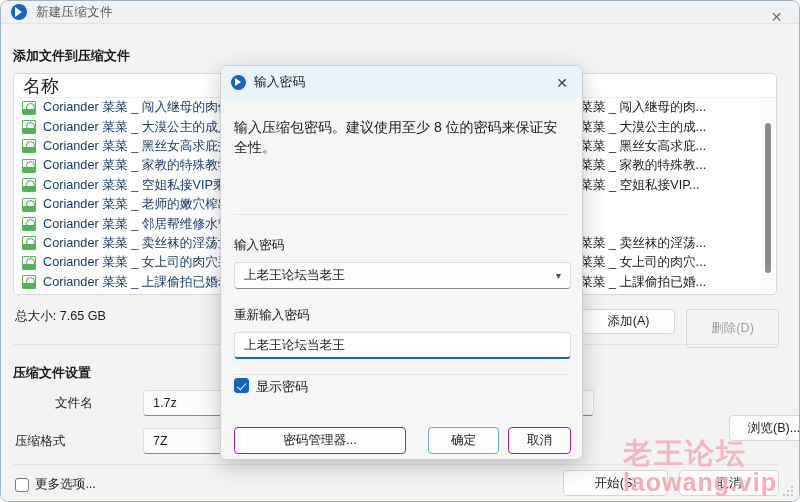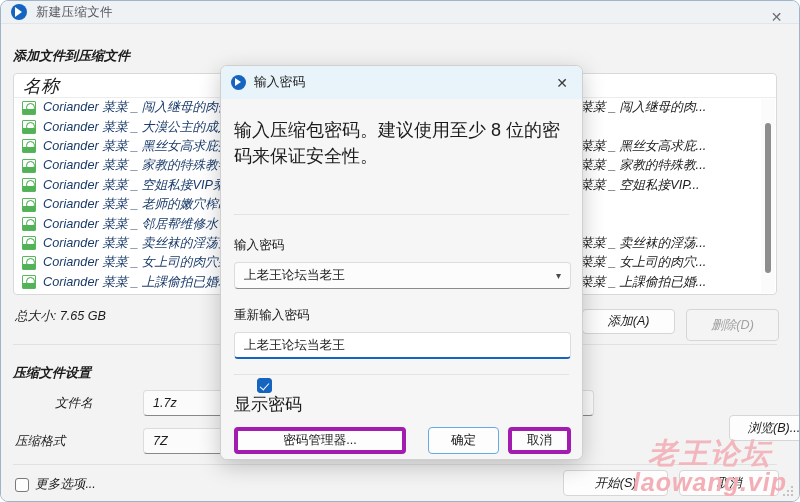--- a/index.html
+++ b/index.html
@@ -62,21 +62,20 @@
     color: #6b7076;
     font-size: 14px;
     line-height: 1;
   }
 
   
   .body-area {
     position: absolute;
     top: 31px; left: 0; right: 0; bottom: 0;
     background: #f3f3f3;
-    font-style: italic;
   }
 
   .section-heading {
     position: absolute;
     font-size: 13px;
     font-weight: bold;
     color: #1b1b1b;
   }
   #hdr-add { left: 12px; top: 15px; }
   #hdr-settings { left: 12px; top: 332px; }
@@ -189,21 +188,21 @@
     font-size: 12.6px;
     color: #1b1b1b;
     display: flex;
     align-items: center;
     justify-content: center;
     font-family: "Liberation Sans", "DejaVu Sans", sans-serif;
   }
   .btn.disabled { color: #a2a2a2; background: #f4f4f4; }
 
   #btn-add    { left: 581px; top: 277px; width: 93px; height: 25px; }
-  #btn-delete { left: 685px; top: 277px; width: 93px; height: 32px; }
+  #btn-delete { left: 685px; top: 277px; width: 93px; height: 39px; }
 
   .divider {
     position: absolute;
     height: 1px;
     background: #e1e1e1;
   }
   #div1 { left: 12px; top: 312px; width: 764px; }
   #div2 { left: 12px; top: 432px; width: 764px; }
 
   
@@ -276,22 +275,22 @@
   .grip i {
     position: absolute;
     width: 2px; height: 2px;
     background: #9a9a9a;
     display: block;
   }
 
   
   .watermark {
     position: absolute;
-    right: 12px; bottom: 6px;
-    text-align: center;
+    right: 22px; bottom: 6px;
+    text-align: left;
     pointer-events: none;
   }
   .watermark .wm1 {
     font-size: 29px;
     font-weight: bold;
     color: #f2b6bd;
     letter-spacing: 2px;
     line-height: 1.05;
   }
   .watermark .wm2 {
@@ -352,21 +351,21 @@
   }
   .dlg-body {
     position: absolute;
     left: 0; right: 0; top: 33px; bottom: 0;
     background: #f6f6f6;
   }
   .dlg-desc {
     position: absolute;
     left: 13px; top: 18px;
     right: 13px;
-    font-size: 18px;
+    font-size: 14px;
     color: #1b1b1b;
     line-height: 1.45;
   }
   .dlg-sep {
     position: absolute;
     left: 13px; right: 13px;
     height: 1px;
     background: #e3e3e3;
   }
   #dsep1 { top: 115px; }
@@ -395,24 +394,23 @@
     display: flex;
     align-items: center;
     padding-left: 9px;
   }
   #dinp-pw  { top: 163px; }
   #dinp-pw2 { top: 233px; border-bottom: 2px solid #1565c0; background:#ffffff; }
 
   .dlg-chk {
     position: absolute;
     left: 13px; top: 279px;
-    display: flex; align-items: center;
-    font-size: 17px;
-    color: #1b1b1b;
-    flex-direction: column;
+    display: flex; align-items: flex-start;
+    font-size: 13px;
+    color: #1b1b1b;
   }
   .dlg-chk .box {
     width: 15px; height: 15px;
     background: #1565c0;
     border: 1px solid #1565c0;
     border-radius: 3px;
     margin-right: 7px;
     position: relative;
     flex: none;
   }
@@ -422,21 +420,21 @@
     left: 4px; top: 2px;
     width: 4px; height: 8px;
     border: solid #ffffff;
     border-width: 0 1.8px 1.8px 0;
     transform: rotate(42deg);
   }
 
   .dlg-btn {
     position: absolute;
     background: #fdfdfd;
-    border: 4px solid #a21caf;
+    border: 1px solid #a21caf;
     border-radius: 4px;
     font-size: 12.6px;
     color: #1b1b1b;
     display: flex; align-items: center; justify-content: center;
   }
   #dbtn-mgr   { left: 13px;  top: 328px; width: 172px; height: 27px; }
   #dbtn-ok    { left: 207px; top: 328px; width: 71px;  height: 27px;
                 border: 1.5px solid #6aa8e0; }
   #dbtn-cancel{ left: 287px; top: 328px; width: 63px;  height: 27px; }
 </style>
@@ -462,20 +460,21 @@
       </div>
       <div class="rows" id="file-rows">
           <div class="row">
             <span class="ficon"></span>
             <span class="fname">Coriander 菜菜 _ 闯入继母的肉体</span>
             <span class="fname2">菜菜 _ 闯入继母的肉...</span>
           </div>
           <div class="row">
             <span class="ficon"></span>
             <span class="fname">Coriander 菜菜 _ 大漠公主的成人</span>
+            <span class="fname2">菜菜 _ 大漠公主的成...</span>
           </div>
           <div class="row">
             <span class="ficon"></span>
             <span class="fname">Coriander 菜菜 _ 黑丝女高求庇护</span>
             <span class="fname2">菜菜 _ 黑丝女高求庇...</span>
           </div>
           <div class="row">
             <span class="ficon"></span>
             <span class="fname">Coriander 菜菜 _ 家教的特殊教学</span>
             <span class="fname2">菜菜 _ 家教的特殊教...</span>

